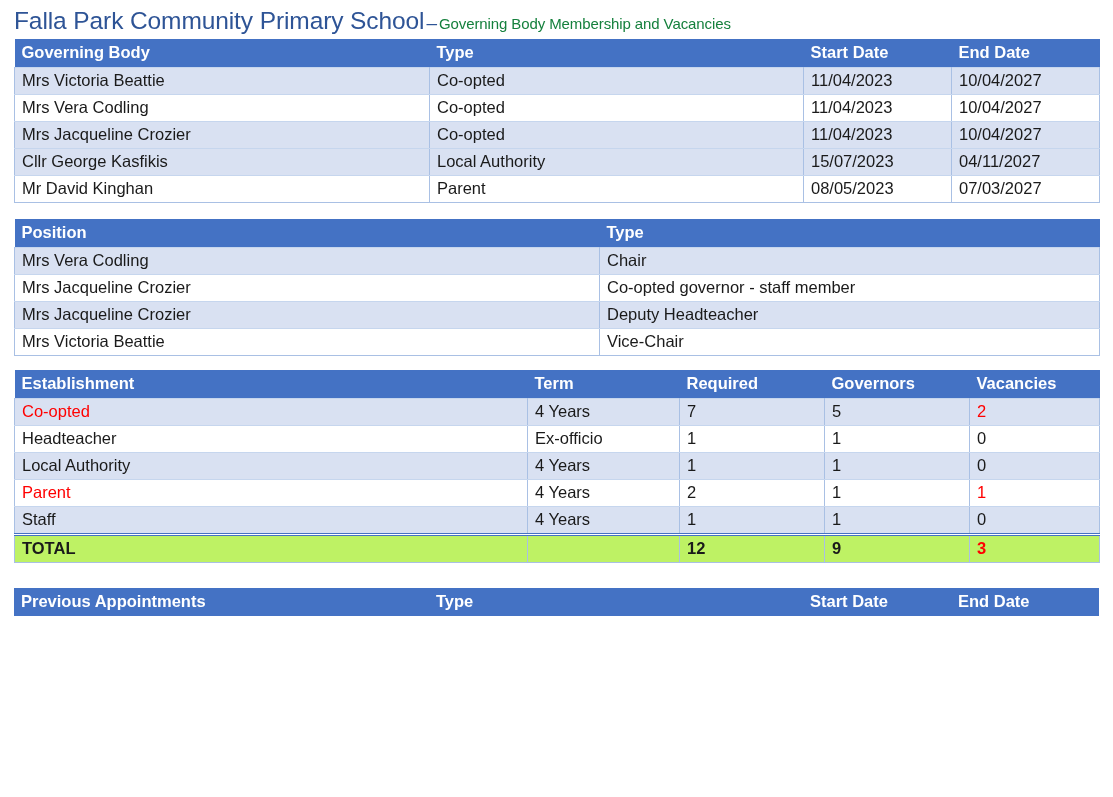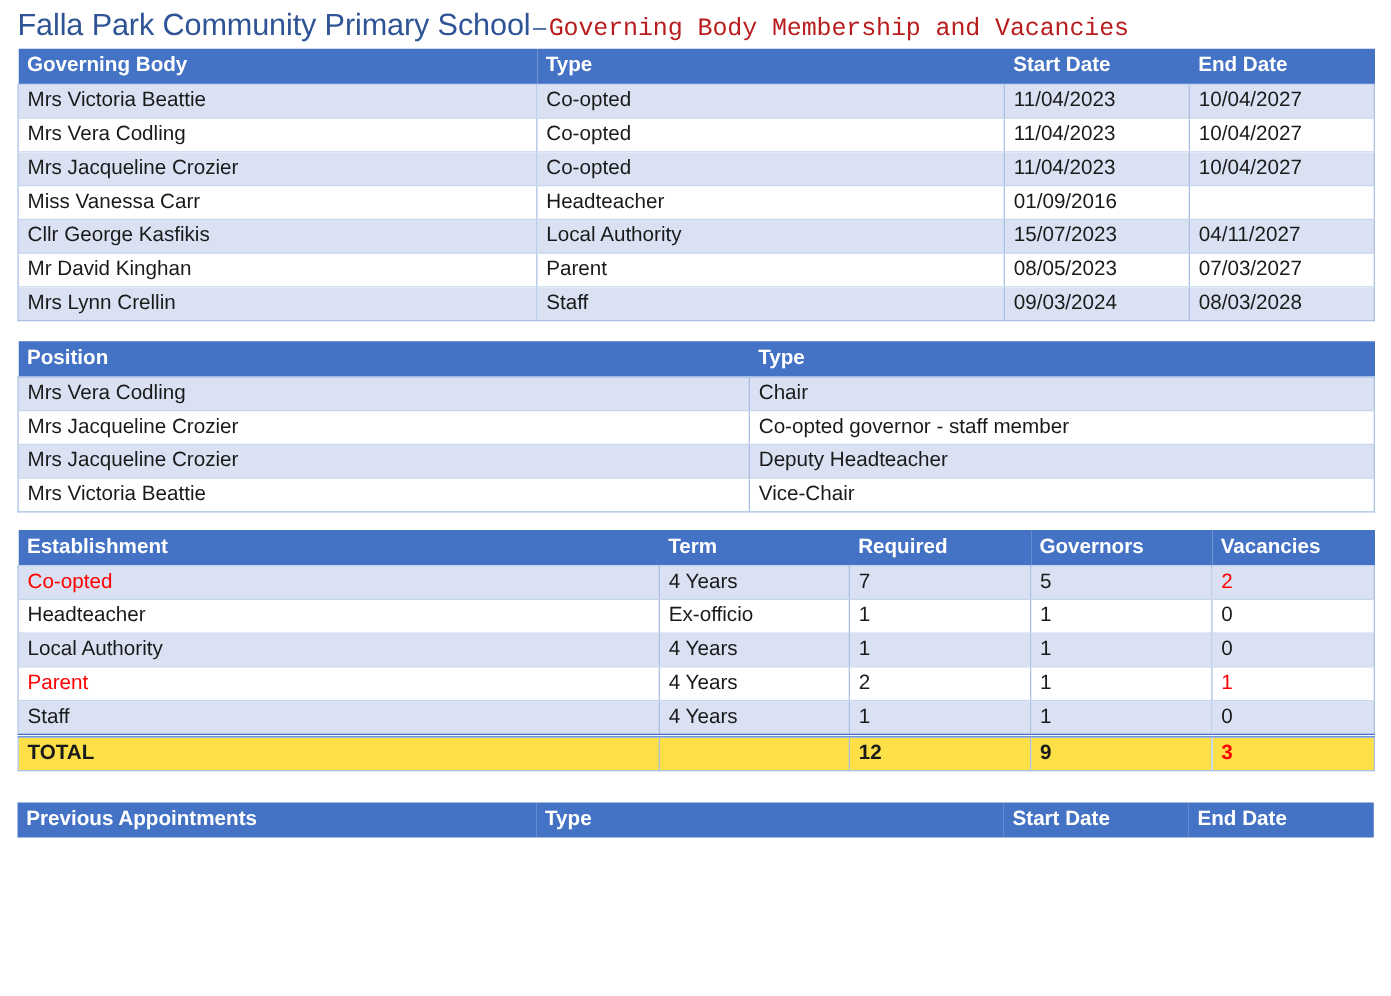--- a/index.html
+++ b/index.html
@@ -33,24 +33,23 @@
     font-size: 24.5px;
     color: #2E5496;
     letter-spacing: -0.1px;
   }
   .title-dash {
     font-size: 19px;
     color: #2E5496;
     padding: 0 2px;
   }
   .title-sub {
-    font-size: 20px;
-    color: #b91c1c;
+    font-size: 15px;
+    color: #15803d;
     letter-spacing: -0.1px;
-    font-family: Liberation Mono, monospace;
   }
 
   
   table.grid {
     border-collapse: collapse;
     table-layout: fixed;
     width: 1085px;
     font-size: 16.5px;
     color: #1a1a1a;
   }
@@ -82,21 +81,21 @@
 
   .spacer-16 { height: 16px; }
   .spacer-14 { height: 14px; }
   .spacer-25 { height: 25px; }
 
   
   .red { color: #FF0000; }
 
   
   tr.total-row td {
-    background: #fde047;
+    background: #bef264;
     font-weight: bold;
     border-top: 3px double #4472C4;
     border-bottom: 1px solid #A9C0E4;
   }
 
   
   .t1 col.c1 { width: 415px; }
   .t1 col.c2 { width: 374px; }
   .t1 col.c3 { width: 148px; }
   .t1 col.c4 { width: 148px; }
@@ -154,43 +153,31 @@
         <td>Co-opted</td>
         <td>11/04/2023</td>
         <td>10/04/2027</td>
       </tr>
       <tr class="band">
         <td>Mrs Jacqueline Crozier</td>
         <td>Co-opted</td>
         <td>11/04/2023</td>
         <td>10/04/2027</td>
       </tr>
-      <tr class="plain">
-        <td>Miss Vanessa Carr</td>
-        <td>Headteacher</td>
-        <td>01/09/2016</td>
-        <td></td>
-      </tr>
       <tr class="band">
         <td>Cllr George Kasfikis</td>
         <td>Local Authority</td>
         <td>15/07/2023</td>
         <td>04/11/2027</td>
       </tr>
       <tr class="plain">
         <td>Mr David Kinghan</td>
         <td>Parent</td>
         <td>08/05/2023</td>
         <td>07/03/2027</td>
-      </tr>
-      <tr class="band">
-        <td>Mrs Lynn Crellin</td>
-        <td>Staff</td>
-        <td>09/03/2024</td>
-        <td>08/03/2028</td>
       </tr>
     </tbody>
   </table>
 
   <div class="spacer-16"></div>
 
   <table class="grid t2">
     <colgroup>
         <col class="c1">
         <col class="c2">

